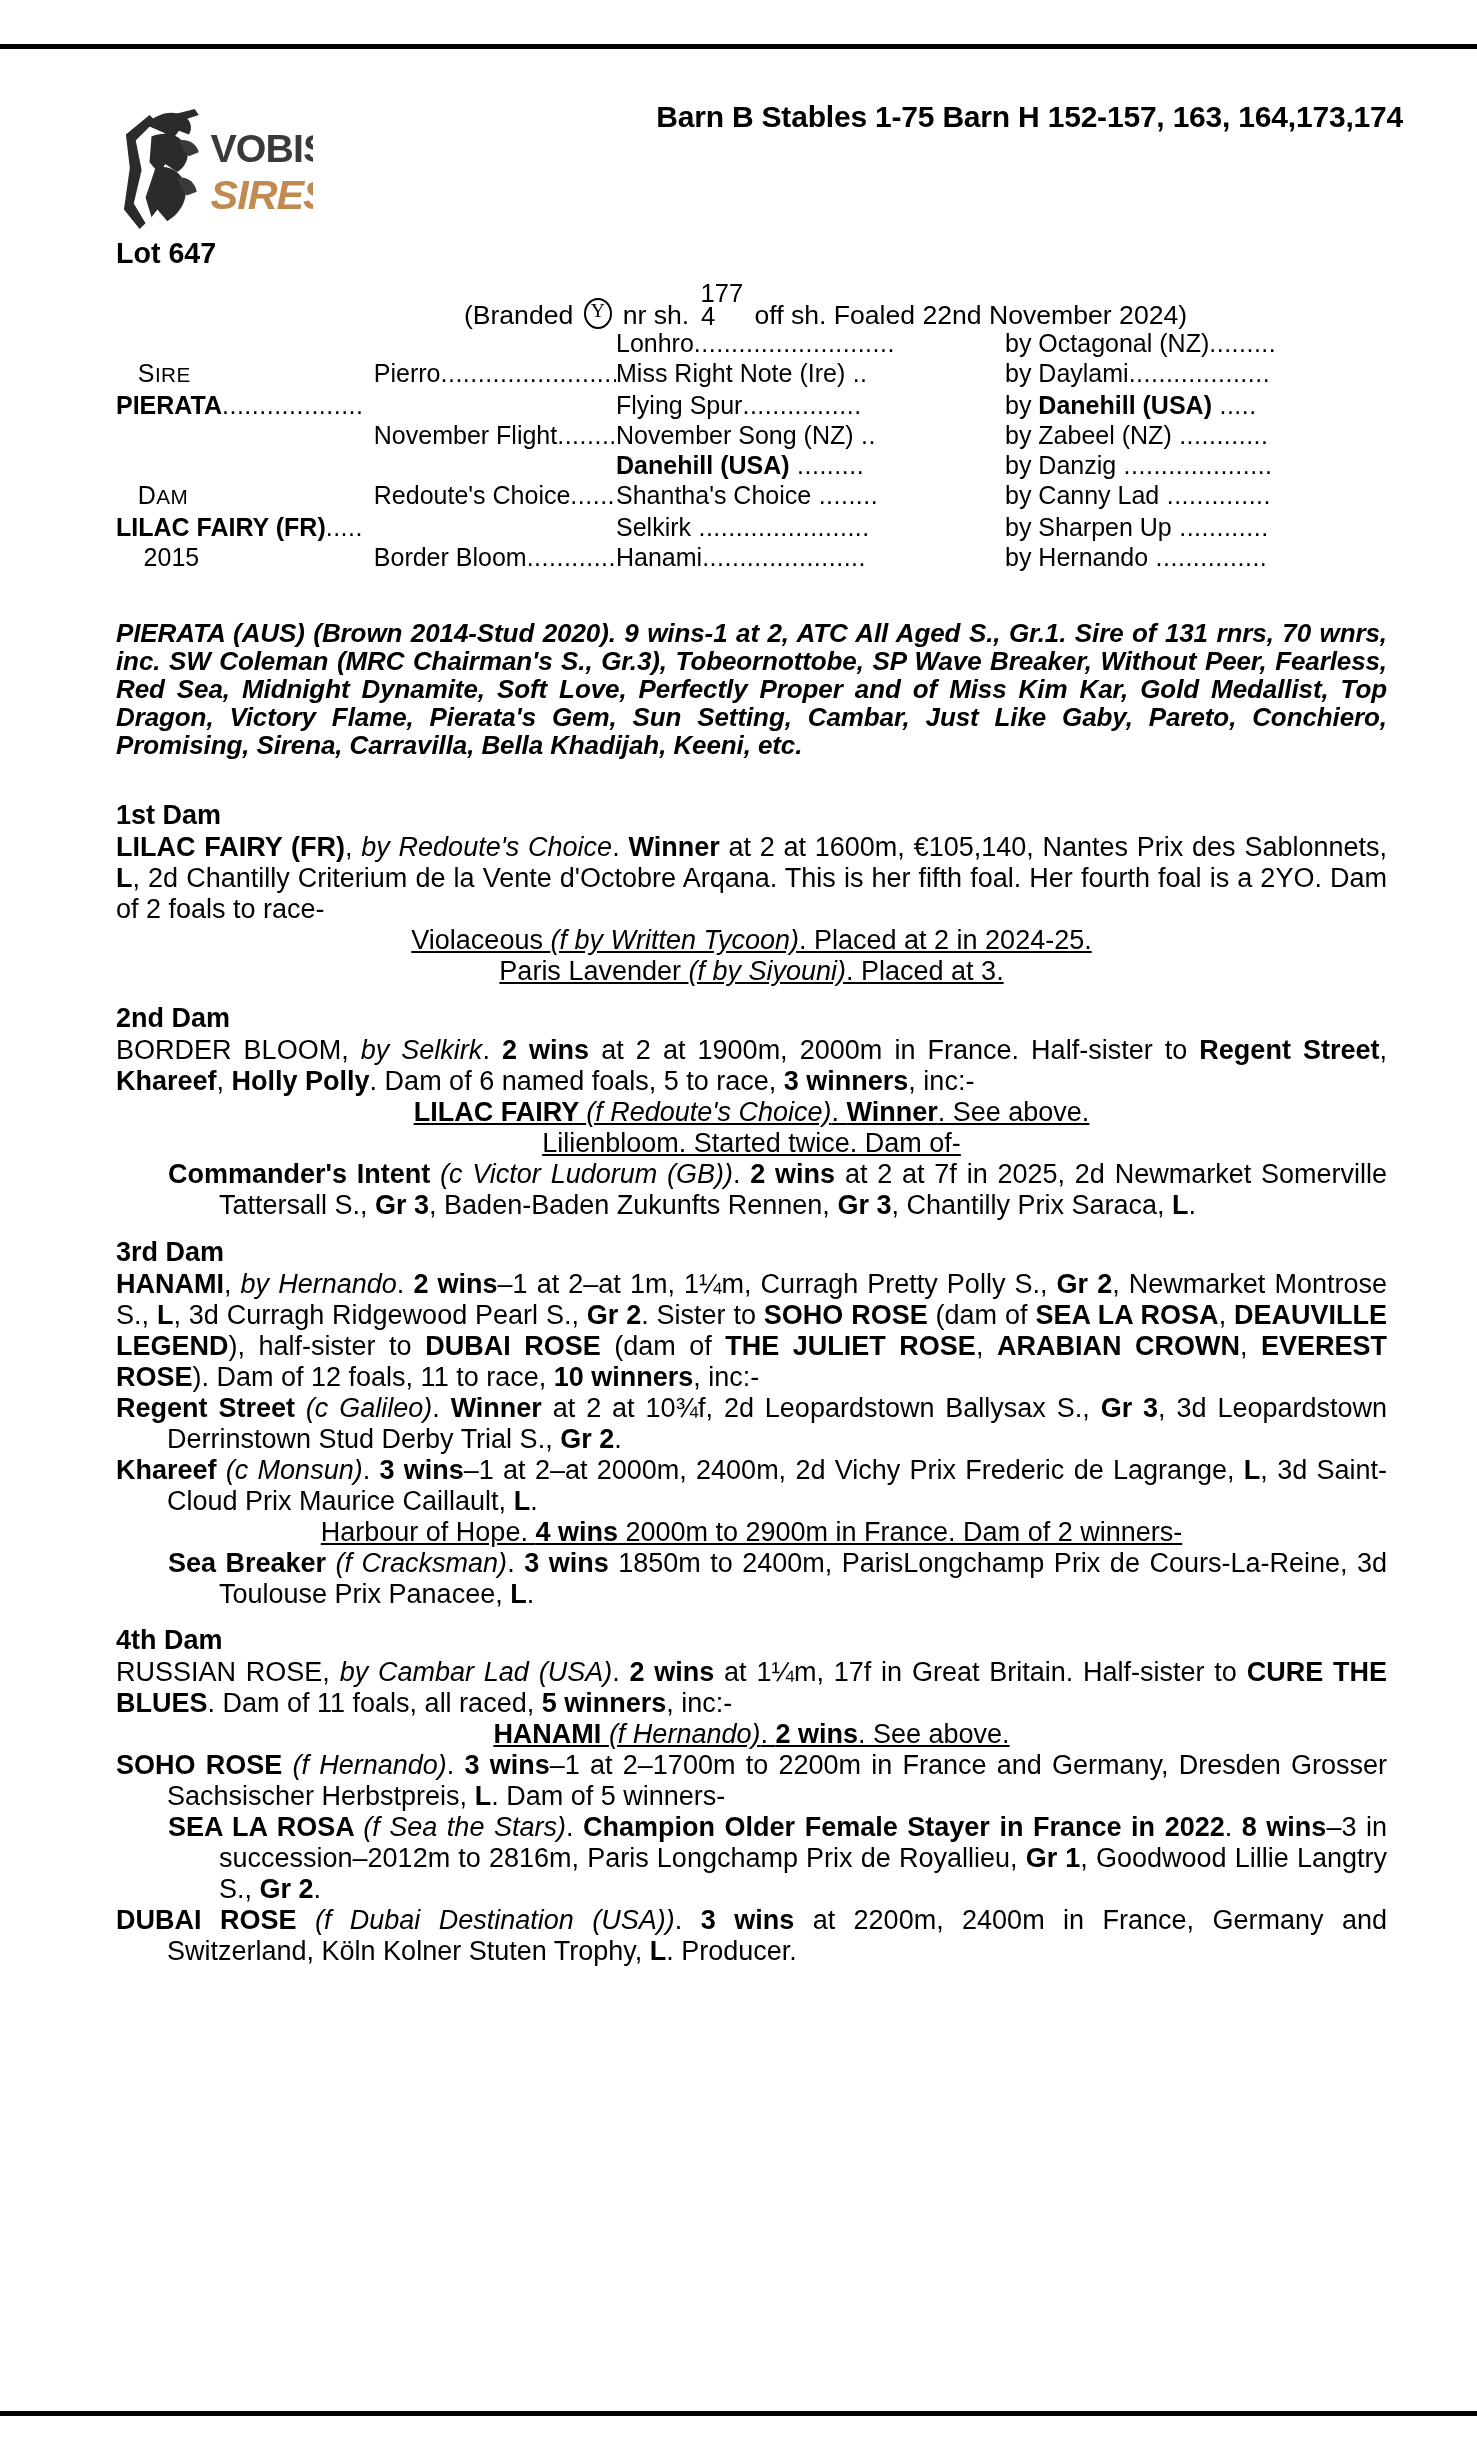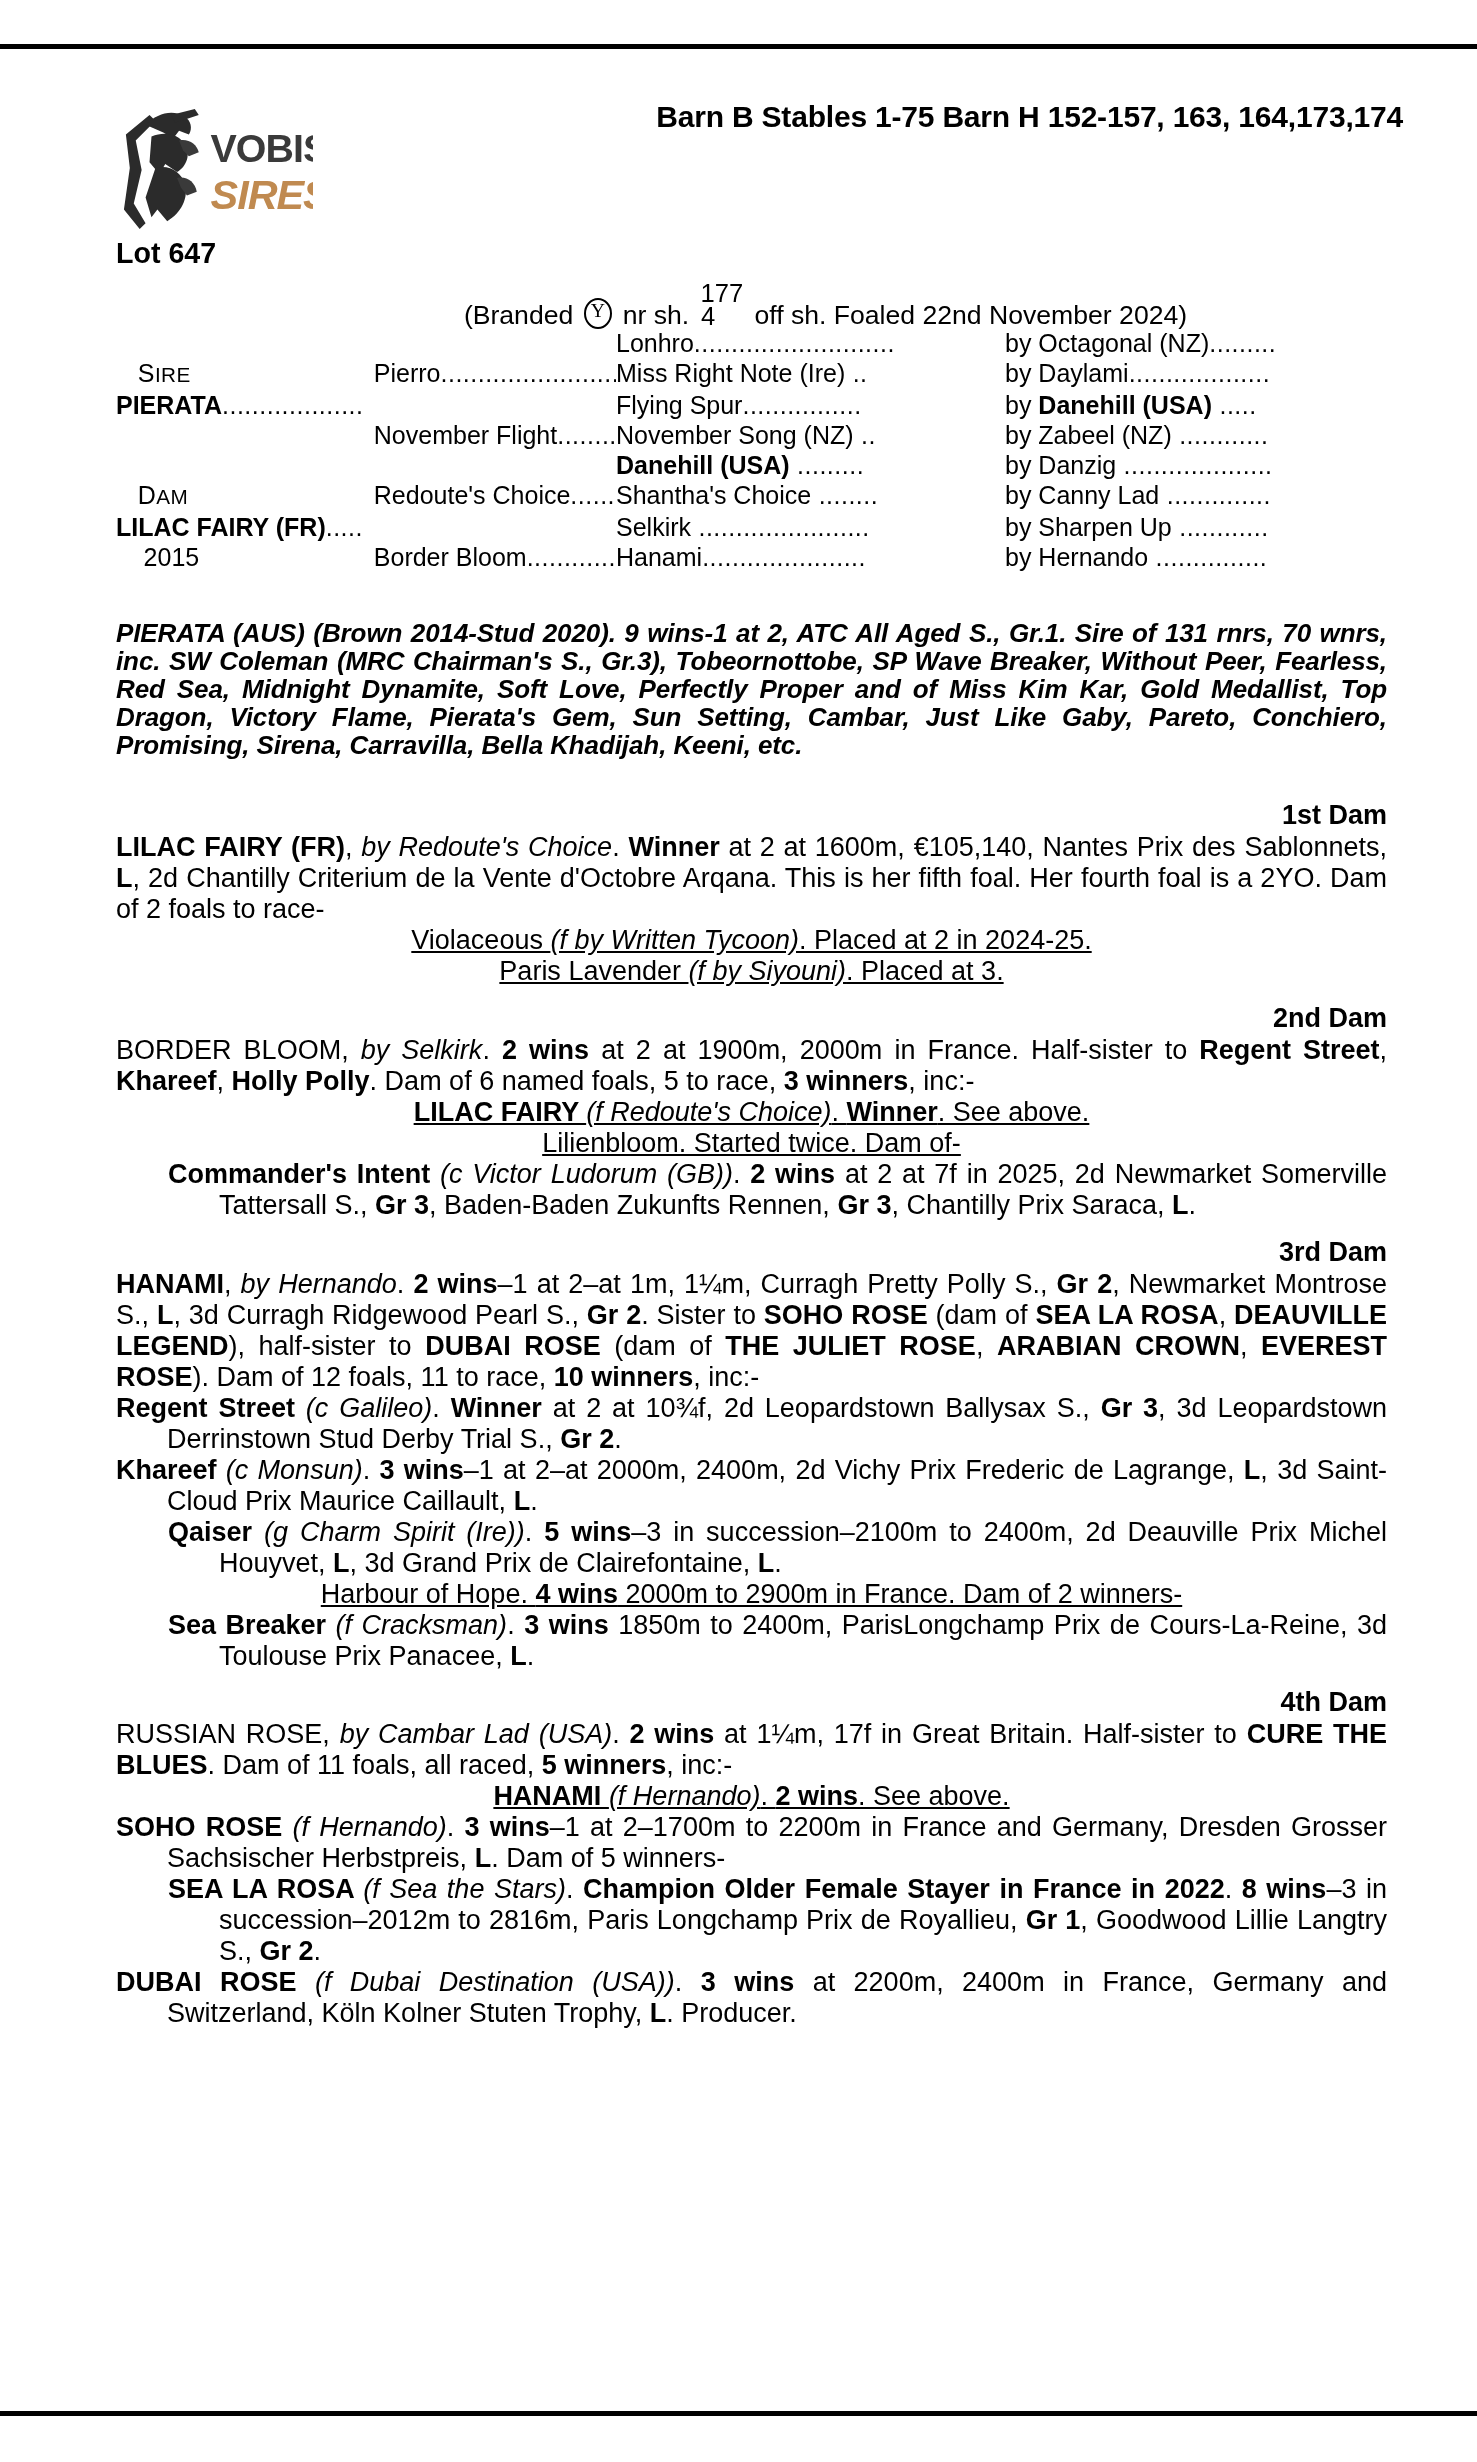--- a/index.html
+++ b/index.html
@@ -162,21 +162,20 @@
     top: 701px;
     width: 1271px;
     font-size: 27px;
     line-height: 31px;
   }
   .dam-head {
     font-weight: bold;
     font-size: 27px;
     margin-top: 15.8px;
     margin-bottom: 1px;
-    text-align: right;
   }
   .dam-head.first { margin-top: 0; }
   .entry {
     text-align: justify;
     text-justify: inter-word;
     margin: 0;
   }
   .i0  { padding-left: 0px;   text-indent: 0px; }
   .h1  { padding-left: 51px;  text-indent: -51px; }
   .h2  { padding-left: 103px; text-indent: -51px; }
@@ -273,21 +272,20 @@
         <p class="entry h1 nojust">Paris Lavender <i>(f by Siyouni)</i>. Placed at 3.</p>
         <div class="dam-head">2nd Dam</div>
         <p class="entry i0">BORDER BLOOM, <i>by Selkirk</i>. <b>2 wins</b> at 2 at 1900m, 2000m in France. Half-sister to <b>Regent Street</b>, <b>Khareef</b>, <b>Holly Polly</b>. Dam of 6 named foals, 5 to race, <b>3 winners</b>, inc:-</p>
         <p class="entry h1 nojust"><b>LILAC FAIRY </b><i>(f Redoute's Choice)</i>. <b>Winner</b>. See above.</p>
         <p class="entry h1 nojust">Lilienbloom. Started twice. Dam of-</p>
         <p class="entry h2"><b>Commander's Intent </b><i>(c Victor Ludorum (GB))</i>. <b>2 wins</b> at 2 at 7f in 2025, 2d Newmarket Somerville Tattersall S., <b>Gr 3</b>, Baden-Baden Zukunfts Rennen, <b>Gr 3</b>, Chantilly Prix Saraca, <b>L</b>.</p>
         <div class="dam-head">3rd Dam</div>
         <p class="entry i0"><b>HANAMI</b>, <i>by Hernando</i>. <b>2 wins</b>–1 at 2–at 1m, 1¼m, Curragh Pretty Polly S., <b>Gr 2</b>, Newmarket Montrose S., <b>L</b>, 3d Curragh Ridgewood Pearl S., <b>Gr 2</b>. Sister to <b>SOHO ROSE</b> (dam of <b>SEA LA ROSA</b>, <b>DEAUVILLE LEGEND</b>), half-sister to <b>DUBAI ROSE</b> (dam of <b>THE JULIET ROSE</b>, <b>ARABIAN CROWN</b>, <b>EVEREST ROSE</b>). Dam of 12 foals, 11 to race, <b>10 winners</b>, inc:-</p>
         <p class="entry h1"><b>Regent Street </b><i>(c Galileo)</i>. <b>Winner</b> at 2 at 10¾f, 2d Leopardstown Ballysax S., <b>Gr 3</b>, 3d Leopardstown Derrinstown Stud Derby Trial S., <b>Gr 2</b>.</p>
         <p class="entry h1"><b>Khareef </b><i>(c Monsun)</i>. <b>3 wins</b>–1 at 2–at 2000m, 2400m, 2d Vichy Prix Frederic de Lagrange, <b>L</b>, 3d Saint-Cloud Prix Maurice Caillault, <b>L</b>.</p>
-        <p class="entry h2"><b>Qaiser </b><i>(g Charm Spirit (Ire))</i>. <b>5 wins</b>–3 in succession–2100m to 2400m, 2d Deauville Prix Michel Houyvet, <b>L</b>, 3d Grand Prix de Clairefontaine, <b>L</b>.</p>
         <p class="entry h1 nojust">Harbour of Hope. <b>4 wins</b> 2000m to 2900m in France. Dam of 2 winners-</p>
         <p class="entry h2"><b>Sea Breaker </b><i>(f Cracksman)</i>. <b>3 wins</b> 1850m to 2400m, ParisLongchamp Prix de Cours-La-Reine, 3d Toulouse Prix Panacee, <b>L</b>.</p>
         <div class="dam-head">4th Dam</div>
         <p class="entry i0">RUSSIAN ROSE, <i>by Cambar Lad (USA)</i>. <b>2 wins</b> at 1¼m, 17f in Great Britain. Half-sister to <b>CURE THE BLUES</b>. Dam of 11 foals, all raced, <b>5 winners</b>, inc:-</p>
         <p class="entry h1 nojust"><b>HANAMI </b><i>(f Hernando)</i>. <b>2 wins</b>. See above.</p>
         <p class="entry h1"><b>SOHO ROSE </b><i>(f Hernando)</i>. <b>3 wins</b>–1 at 2–1700m to 2200m in France and Germany, Dresden Grosser Sachsischer Herbstpreis, <b>L</b>. Dam of 5 winners-</p>
         <p class="entry h2"><b>SEA LA ROSA </b><i>(f Sea the Stars)</i>. <b>Champion Older Female Stayer in France in 2022</b>. <b>8 wins</b>–3 in succession–2012m to 2816m, Paris Longchamp Prix de Royallieu, <b>Gr 1</b>, Goodwood Lillie Langtry S., <b>Gr 2</b>.</p>
         <p class="entry h1"><b>DUBAI ROSE </b><i>(f Dubai Destination (USA))</i>. <b>3 wins</b> at 2200m, 2400m in France, Germany and Switzerland, Köln Kolner Stuten Trophy, <b>L</b>. Producer.</p>
       </div>
 

